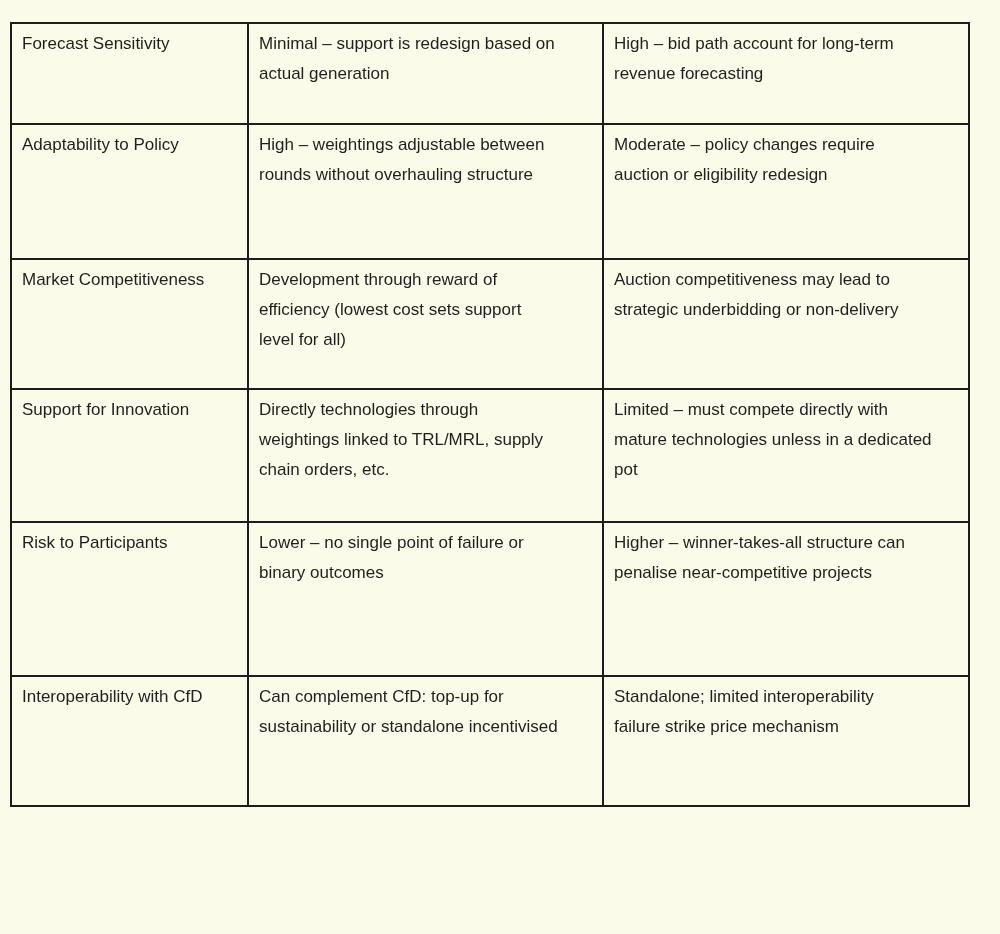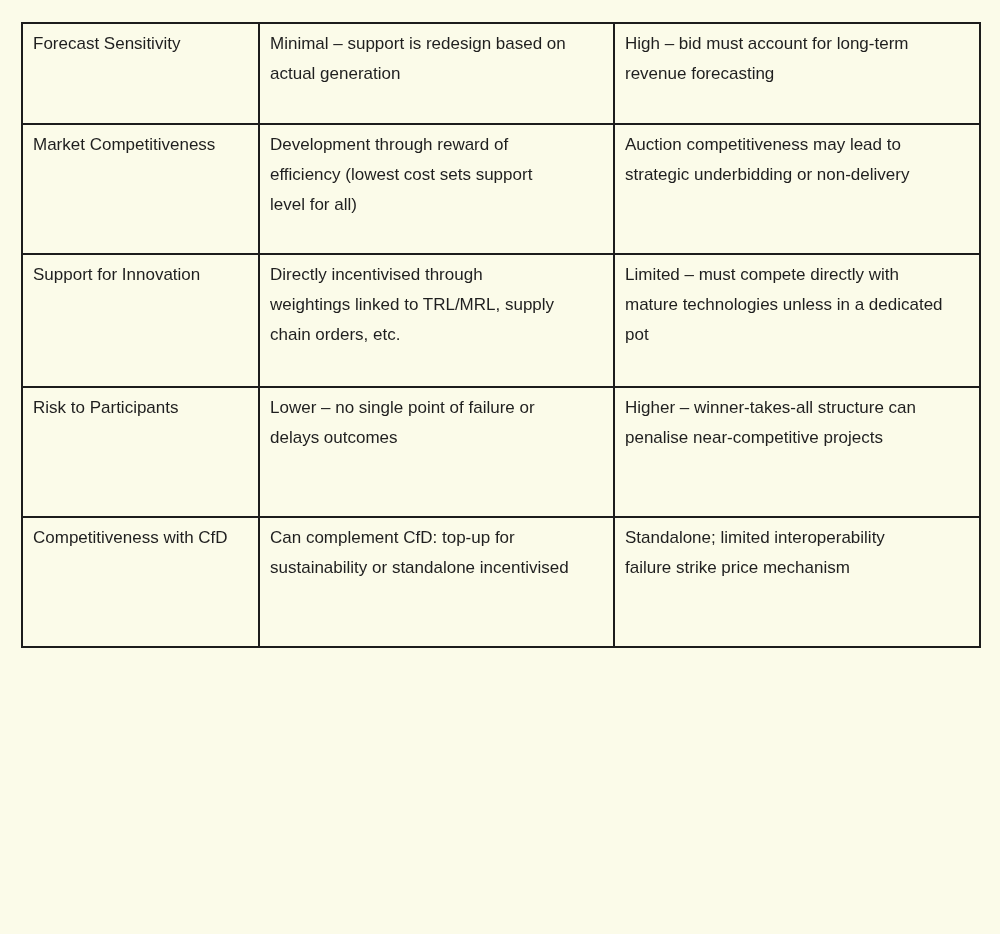--- a/index.html
+++ b/index.html
@@ -11,89 +11,96 @@
   body{
     width:1000px;height:934px;
     background:var(--bg);
     font-family:"Liberation Sans", sans-serif;
     color:var(--txt);
     overflow:hidden;
     position:relative;
   }
   .table-wrap{
     position:absolute;
-    left:21px;top:22px;
+    left:10px;top:22px;
   }
   table.comparison{
     border-collapse:collapse;
     table-layout:fixed;
     width:958px;
     background:var(--bg);
   }
   table.comparison td{
     border:2px solid var(--line);
     vertical-align:top;
     padding:5px 11px 5px 10px;
     font-size:17px;
     line-height:30px;
     white-space:pre-line;
     overflow:hidden;
   }
   tr.r1{height:101px;}
   tr.r2{height:135px;}
   tr.r3{height:130px;}
   tr.r4{height:133px;padding-left:36px;}
-  tr.r5{height:130px;}
+  tr.r5{height:154px;}
   tr.r6{height:130px;}
   tr.r7{height:132px;}
 </style>
 </head>
 <body>
 
 <div class="table-wrap">
   <table class="comparison">
     <colgroup>
       <col style="width:237px">
       <col style="width:355px">
       <col style="width:366px">
     </colgroup>
     <tbody>
       <tr class="r1">
         <td>Forecast Sensitivity</td>
         <td>Minimal – support is redesign based on
 actual generation</td>
-        <td>High – bid must account for long-term
+        <td>High – bid path account for long-term
 revenue forecasting</td>
+      </tr>
+      <tr class="r2">
+        <td>Adaptability to Policy</td>
+        <td>High – weightings adjustable between
+rounds without overhauling structure</td>
+        <td>Moderate – policy changes require
+auction or eligibility redesign</td>
       </tr>
       <tr class="r3">
         <td>Market Competitiveness</td>
         <td>Development through reward of
 efficiency (lowest cost sets support
 level for all)</td>
         <td>Auction competitiveness may lead to
 strategic underbidding or non-delivery</td>
       </tr>
       <tr class="r4">
         <td>Support for Innovation</td>
-        <td>Directly incentivised through
+        <td>Directly technologies through
 weightings linked to TRL/MRL, supply
 chain orders, etc.</td>
         <td>Limited – must compete directly with
 mature technologies unless in a dedicated
 pot</td>
       </tr>
       <tr class="r5">
         <td>Risk to Participants</td>
         <td>Lower – no single point of failure or
-delays outcomes</td>
+binary outcomes</td>
         <td>Higher – winner-takes-all structure can
 penalise near-competitive projects</td>
       </tr>
       <tr class="r6">
-        <td>Competitiveness with CfD</td>
+        <td>Interoperability with CfD</td>
         <td>Can complement CfD: top-up for
 sustainability or standalone incentivised</td>
         <td>Standalone; limited interoperability
 failure strike price mechanism</td>
       </tr>
     </tbody>
   </table>
 </div>
 
 </body></html>

